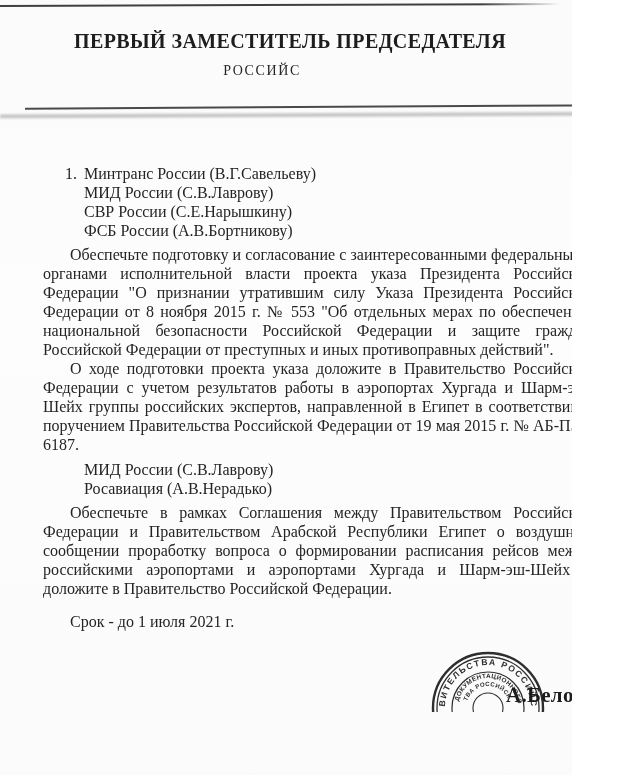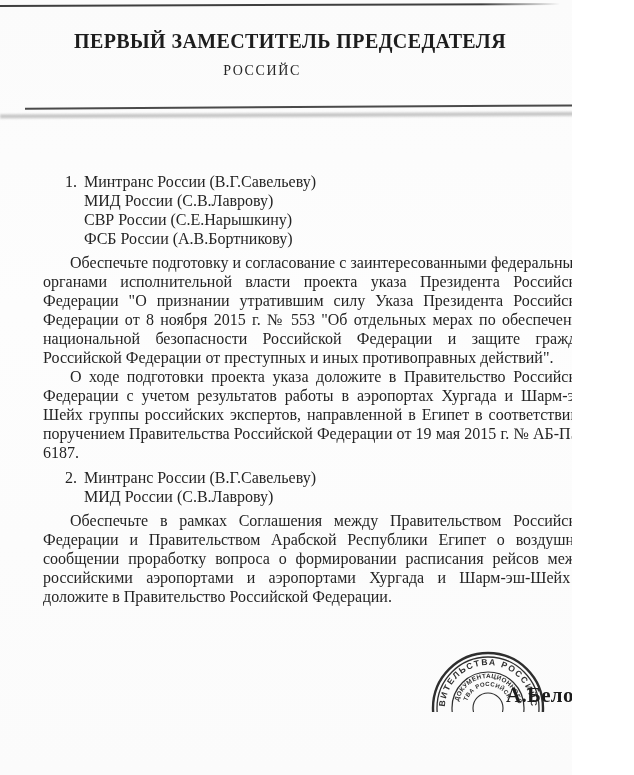--- a/index.html
+++ b/index.html
@@ -30,21 +30,21 @@
   }
   .rule-thin{
     position:absolute;top:106px;left:25px;width:566px;height:1.6px;
     background:#4a4a4a;transform:rotate(-0.35deg);
   }
   .rule-shadow{
     position:absolute;top:113px;left:0;width:634px;height:4px;
     background:#c7c7c7;filter:blur(1.2px);transform:rotate(-0.25deg);
   }
   .doc-body{
-    position:absolute;top:172px;left:43px;width:549px;
+    position:absolute;top:164px;left:43px;width:549px;
     font-size:16px;line-height:19px;color:#242424;
   }
   .recipients{margin:0 0 5px 22px;}
   .recipients .r-line{padding-left:19px;}
   .recipients .r-first{padding-left:0;}
   .recipients .num{display:inline-block;width:19px;}
   p.directive{
     margin:0;text-indent:27px;text-align:justify;
   }
   p.gap-before{}
@@ -83,26 +83,27 @@
       <div class="r-line">МИД России (С.В.Лаврову)</div>
       <div class="r-line">СВР России (С.Е.Нарышкину)</div>
       <div class="r-line">ФСБ России (А.В.Бортникову)</div>
     </div>
 
     <p class="directive">Обеспечьте подготовку и согласование с заинтересованными федеральными органами исполнительной власти проекта указа Президента Российской Федерации "О признании утратившим силу Указа Президента Российской Федерации от 8 ноября 2015 г. № 553 "Об отдельных мерах по обеспечению национальной безопасности Российской Федерации и защите граждан Российской Федерации от преступных и иных противоправных действий".</p>
 
     <p class="directive">О ходе подготовки проекта указа доложите в Правительство Российской Федерации с учетом результатов работы в аэропортах Хургада и Шарм-эш-Шейх группы российских экспертов, направленной в Египет в соответствии с поручением Правительства Российской Федерации от 19 мая 2015 г. № АБ-П50-6187.</p>
 
     <div class="recipients second">
-      <div class="r-line r-first"><span class="num">2.</span><span>Минтранс России (В.Г.Савельеву)</span></div>
       <div class="r-line">МИД России (С.В.Лаврову)</div>
+      <div class="r-line">Росавиация (А.В.Нерадько)</div>
     </div>
 
     <p class="directive gap-before">Обеспечьте в рамках Соглашения между Правительством Российской Федерации и Правительством Арабской Республики Египет о воздушном сообщении проработку вопроса о формировании расписания рейсов между российскими аэропортами и аэропортами Хургада и Шарм-эш-Шейх и доложите в Правительство Российской Федерации.</p>
 
+    <div class="deadline">Срок - до 1 июля 2021 г.</div>
 
   </div>
 
   <div class="seal-wrap">
     <svg width="130" height="64" viewBox="0 0 130 64">
       <defs>
         <path id="arc1" d="M 17,60 A 43,43 0 0 1 103,60"></path>
         <path id="arc2" d="M 30,60 A 30,30 0 0 1 90,60"></path>
         <path id="arc3" d="M 38,60 A 22,22 0 0 1 82,60"></path>
       </defs>

